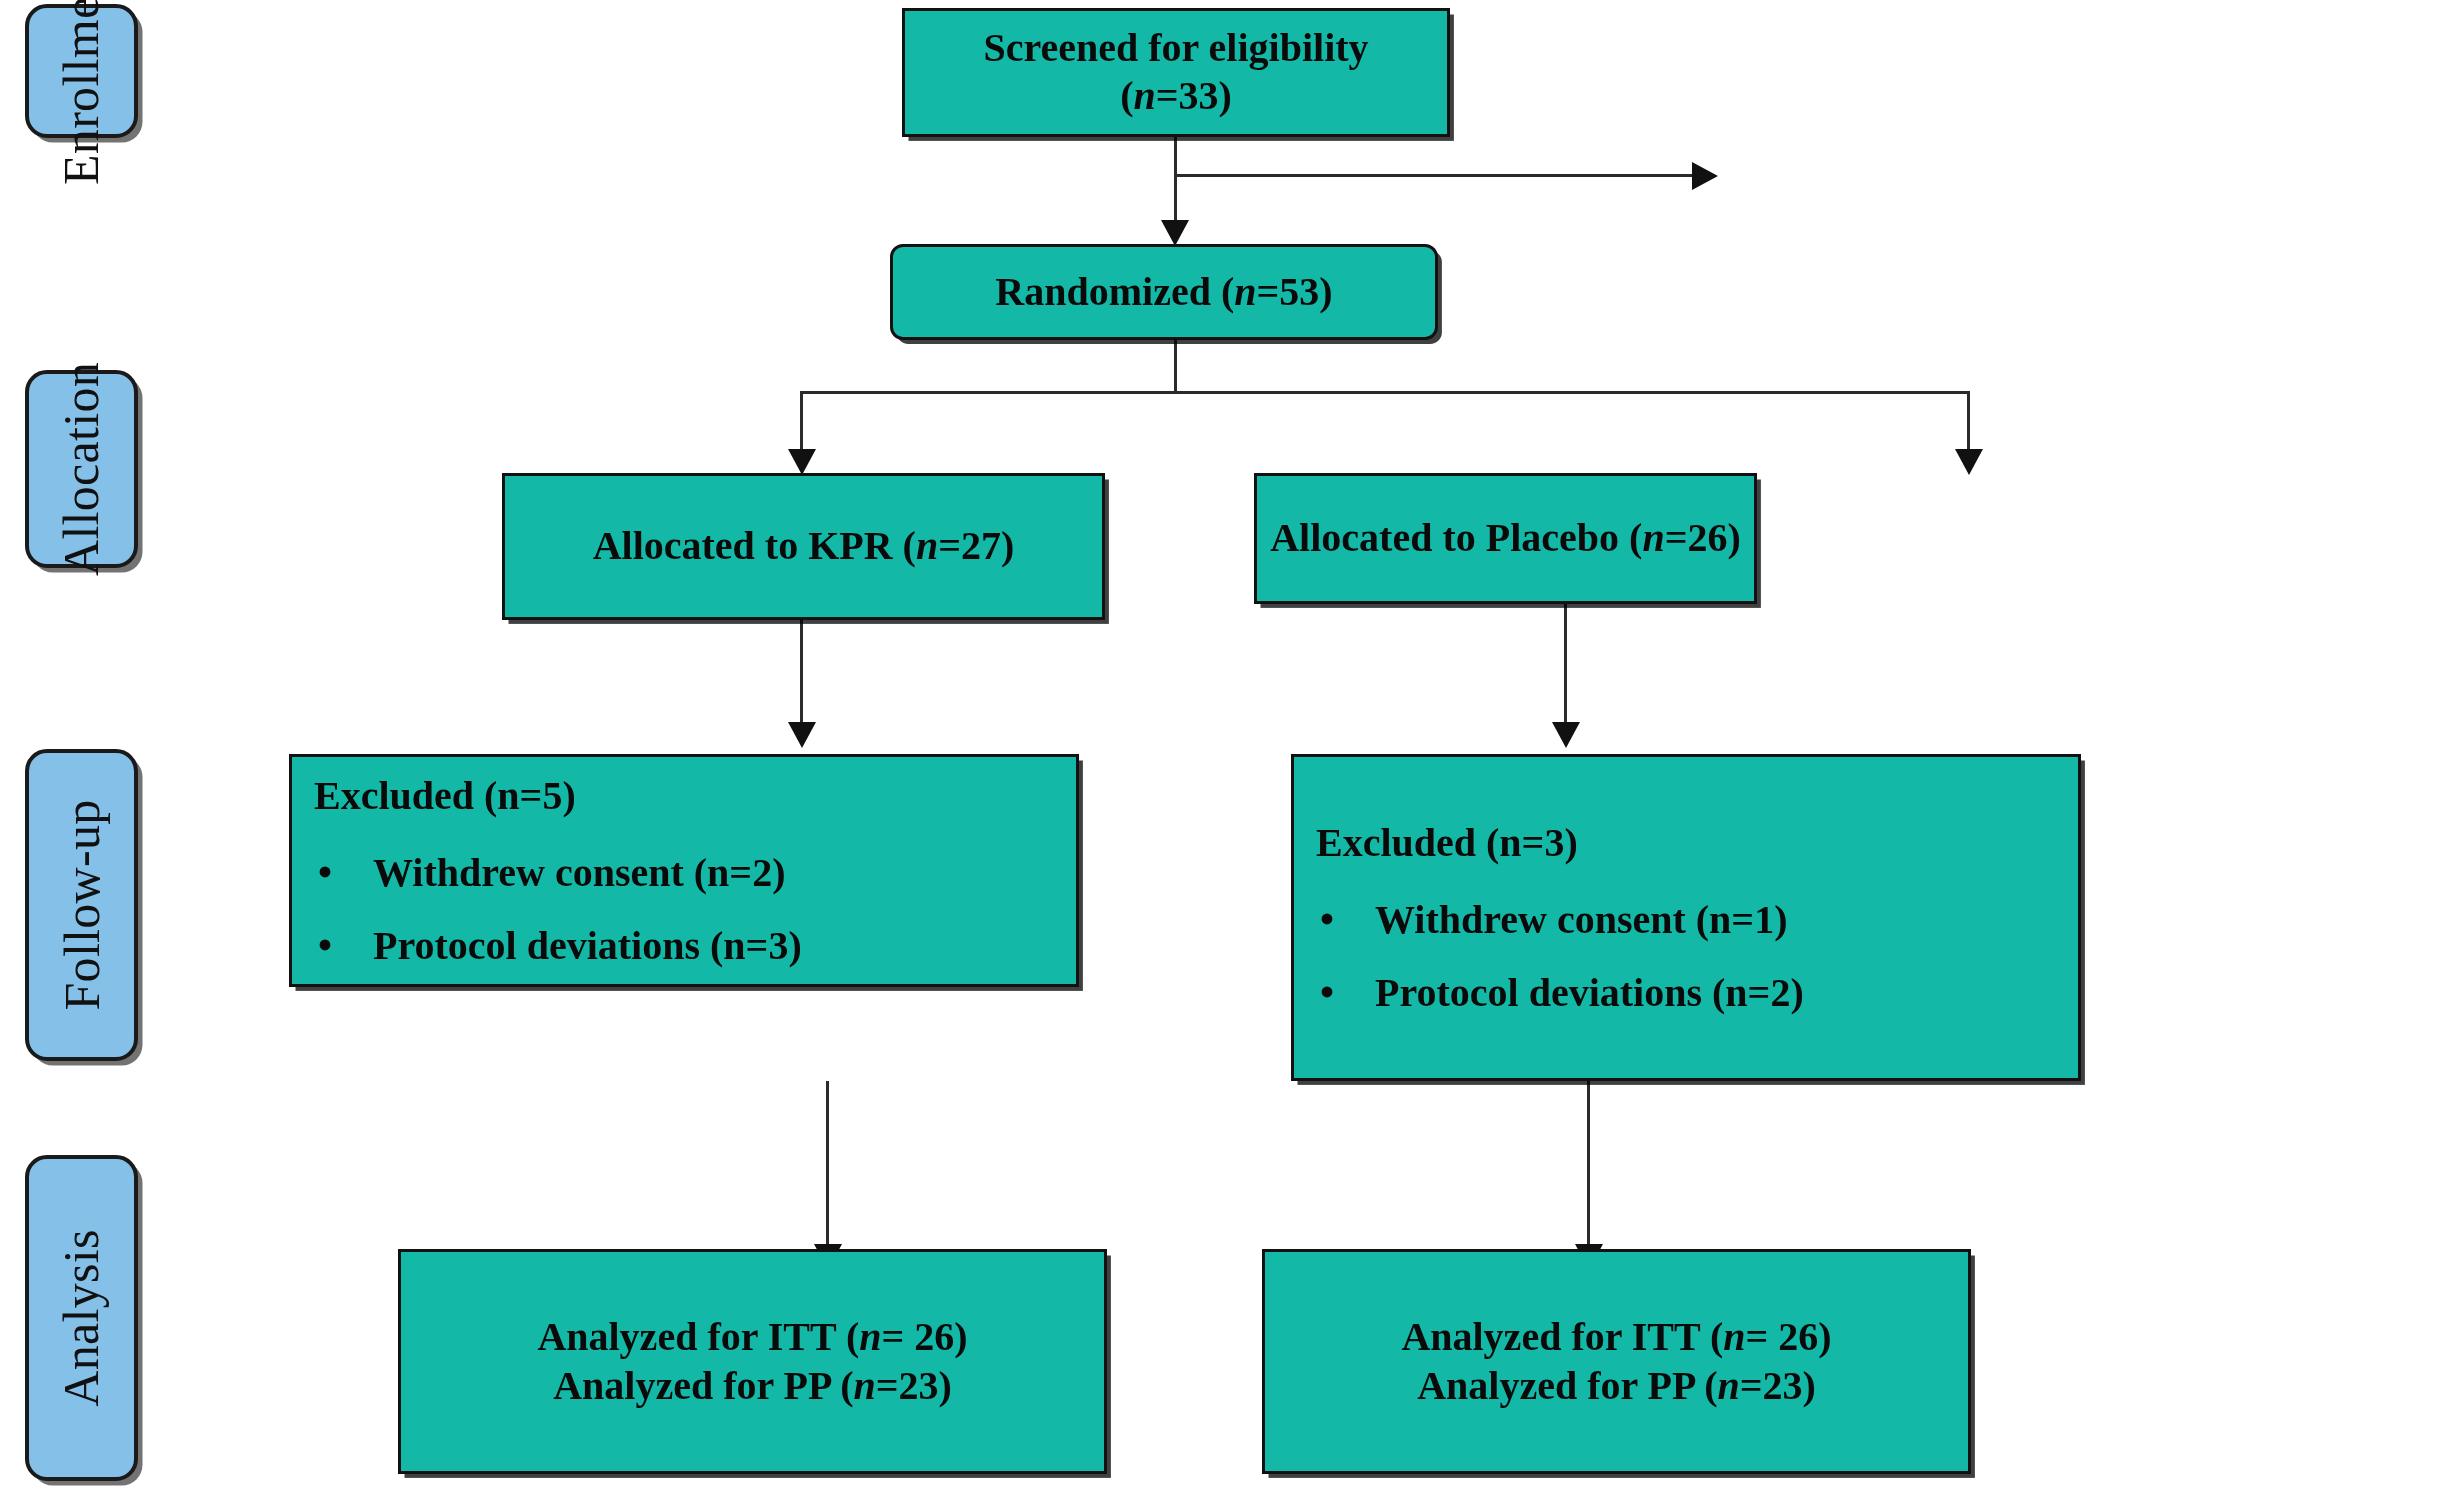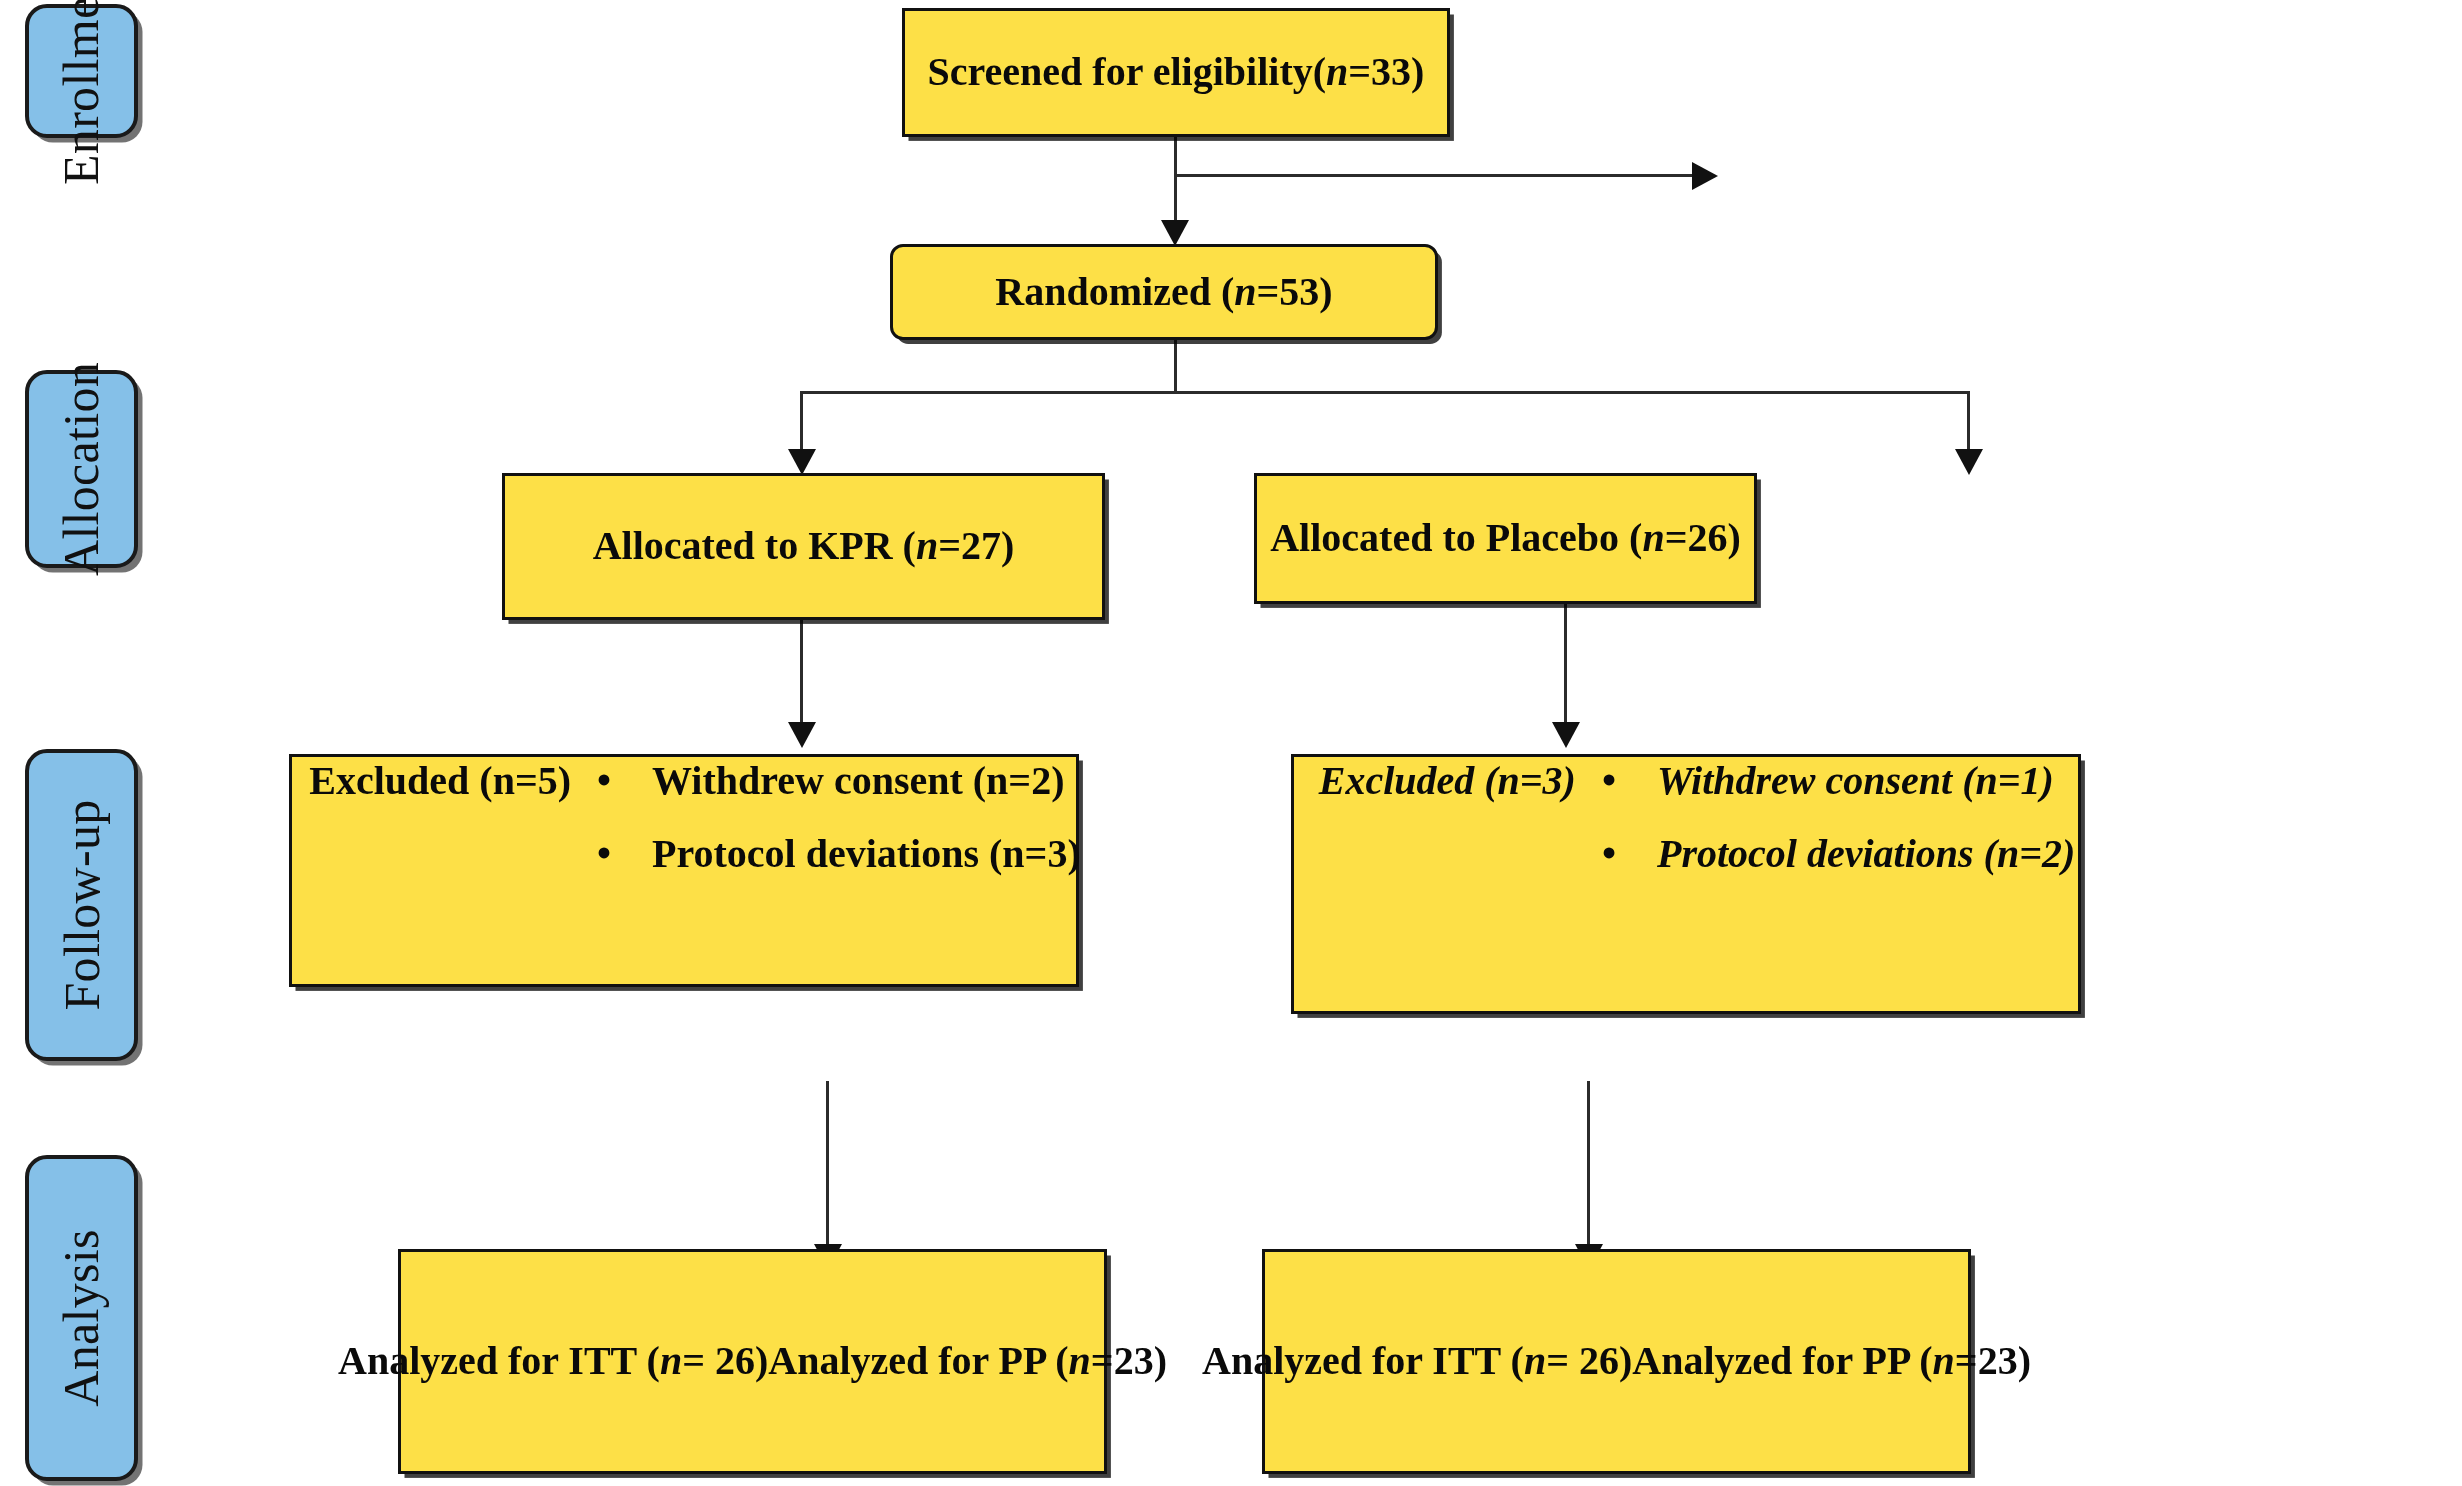--- a/index.html
+++ b/index.html
@@ -34,25 +34,25 @@
     font-size: 50px;
     font-weight: 400;
     color: #111111;
     letter-spacing: 0.3px;
     line-height: 1;
   }
 
   
   .flow-box {
     position: absolute;
-    background: #fde047;
+    background: #14b8a6;
     border: 3.9px solid #111111;
     box-sizing: border-box;
     display: flex;
-    flex-direction: row;
+    flex-direction: column;
     justify-content: center;
     box-shadow: 5.2px 5.2px 0 -1.3px rgba(0,0,0,0.75);
   }
   .flow-box.center {
     align-items: center;
     text-align: center;
   }
   .flow-box.leftal {
     align-items: flex-start;
     text-align: left;
@@ -192,21 +192,21 @@
   </div>
 
   <div class="flow-box leftal" style="left:289px; top:754px; width:790px; height:233px;">
     <div class="excl-head"><span>Excluded (</span><span class="ital">n</span><span>=5)</span></div>
     <ul class="excl-list">
       <li><span class="bullet">•</span><span>Withdrew consent (</span><span class="ital">n</span><span>=2)</span></li>
       <li><span class="bullet">•</span><span>Protocol deviations (</span><span class="ital">n</span><span>=3)</span></li>
     </ul>
   </div>
 
-  <div class="flow-box leftal" style="left:1291px; top:754px; width:790px; height:260px;font-style:italic;">
+  <div class="flow-box leftal" style="left:1291px; top:754px; width:790px; height:327px;">
     <div class="excl-head"><span>Excluded (</span><span class="ital">n</span><span>=3)</span></div>
     <ul class="excl-list">
       <li><span class="bullet">•</span><span>Withdrew consent (</span><span class="ital">n</span><span>=1)</span></li>
       <li><span class="bullet">•</span><span>Protocol deviations (</span><span class="ital">n</span><span>=2)</span></li>
     </ul>
   </div>
 
   <div class="flow-box center" style="left:398px; top:1249px; width:709px; height:225px;">
     <div class="box-line"><span>Analyzed for ITT (</span><span class="ital">n</span><span>= 26)</span></div>
     <div class="box-line"><span>Analyzed for PP (</span><span class="ital">n</span><span>=23)</span></div>

